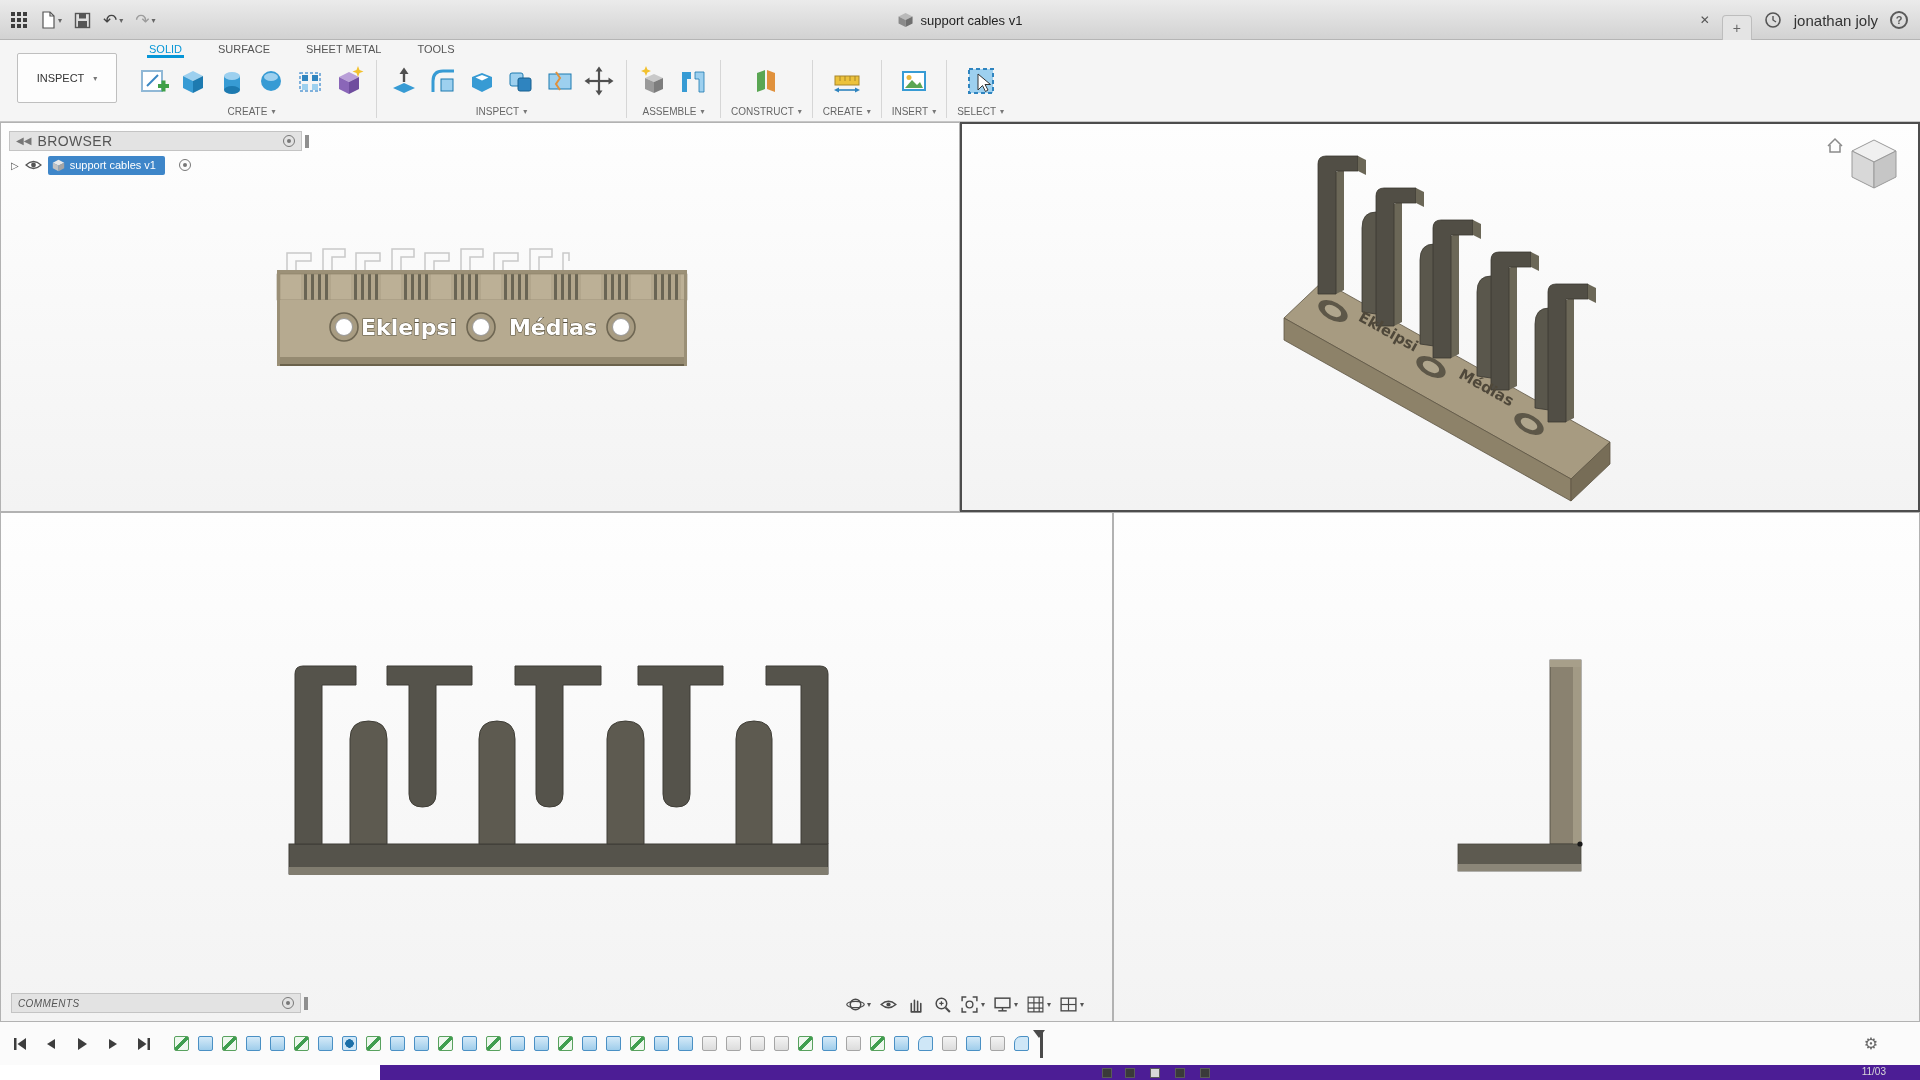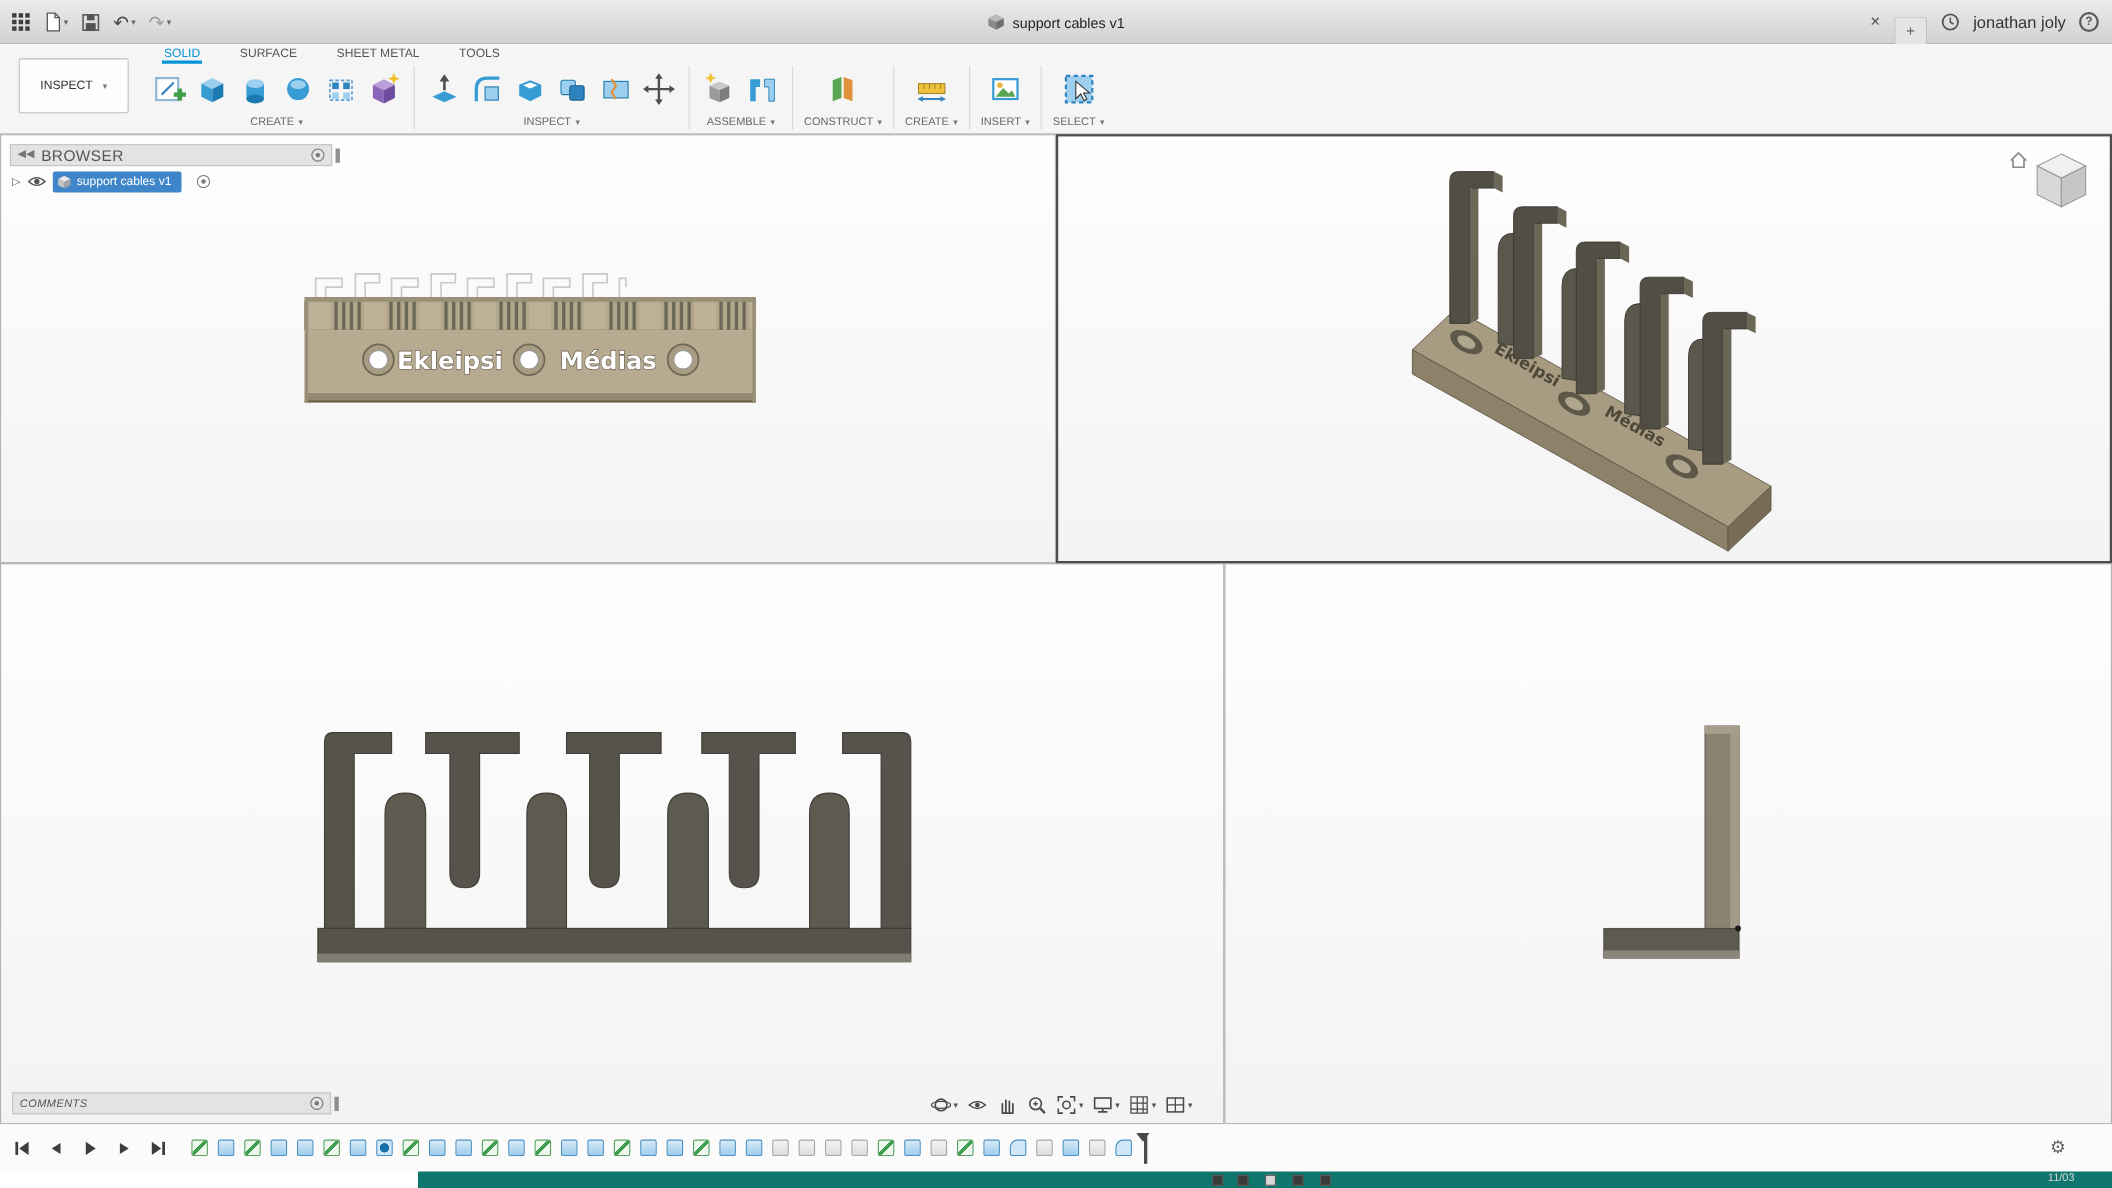--- a/index.html
+++ b/index.html
@@ -92,21 +92,21 @@
   .t-hole{background:radial-gradient(circle at 50% 50%,#1b6fa8 0 4px,#cfe7f7 4.5px);}
   .t-doc{background:linear-gradient(#f4f4f4,#dcdcdc);border-color:#a5a5a5;}
   .tl-marker{width:10px;height:28px;position:relative;margin-left:8px;}
   .tl-marker::before{content:"";position:absolute;left:3px;top:0;width:3px;height:28px;background:#4a4a4a;}
   .tl-marker::after{content:"";position:absolute;left:-4px;top:0;border-top:8px solid #4a4a4a;
     border-left:6px solid transparent;border-right:6px solid transparent;}
   .tl-gear{margin-left:auto;margin-right:42px;font-size:16px;color:#666;line-height:1;}
 
   
   .taskbar{position:absolute;left:0;top:1065px;width:1920px;height:15px;background:#fff;}
-  .taskbar-black{position:absolute;left:380px;right:0;top:0;bottom:0;background:#0f766e;}
+  .taskbar-black{position:absolute;left:380px;right:0;top:0;bottom:0;background:#4c1d95;}
   .tb-app{position:absolute;top:3px;width:10px;height:10px;background:#3a3a3a;border:1px solid #5a5a5a;}
   .tb-clock{position:absolute;right:34px;top:1px;color:#d8d8d8;font-size:10px;}
 </style>
 </head>
 <body>
 
 <div class="app">
 
   <header class="titlebar">
     <div class="tb-left">

